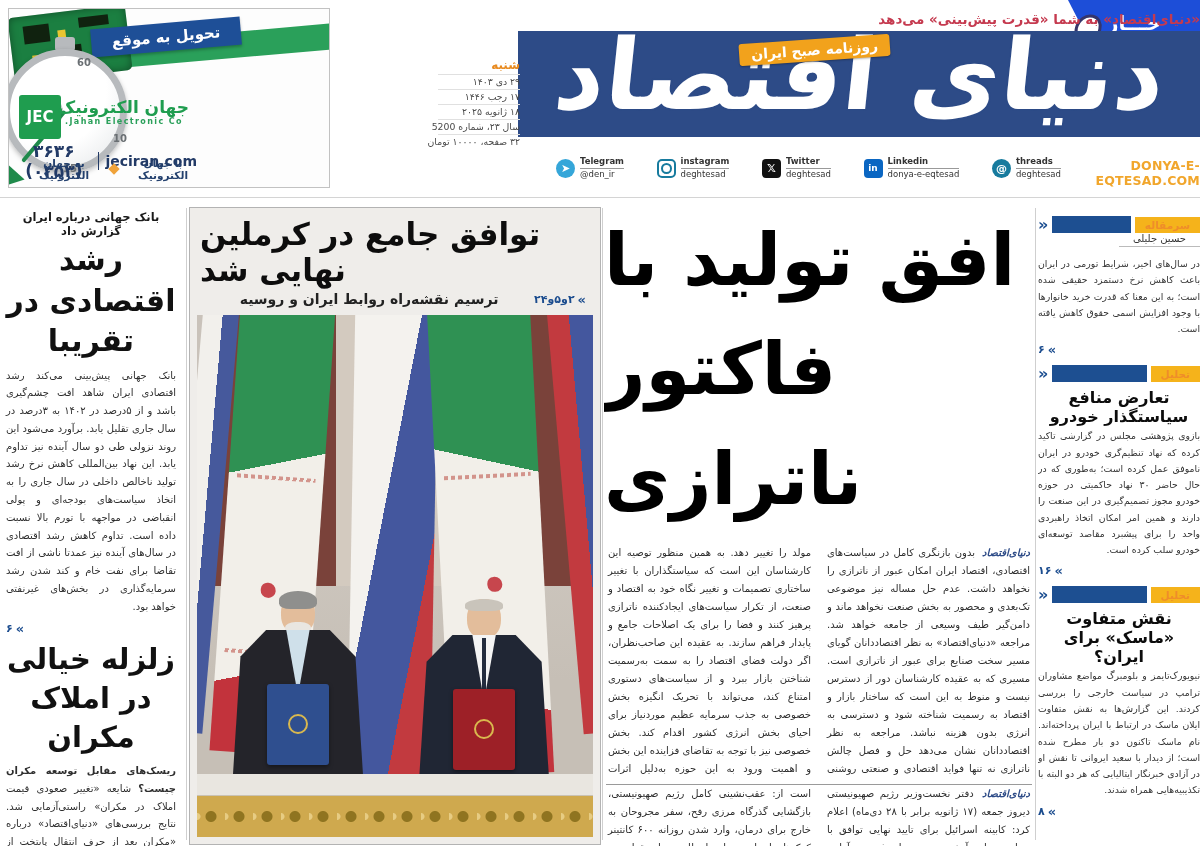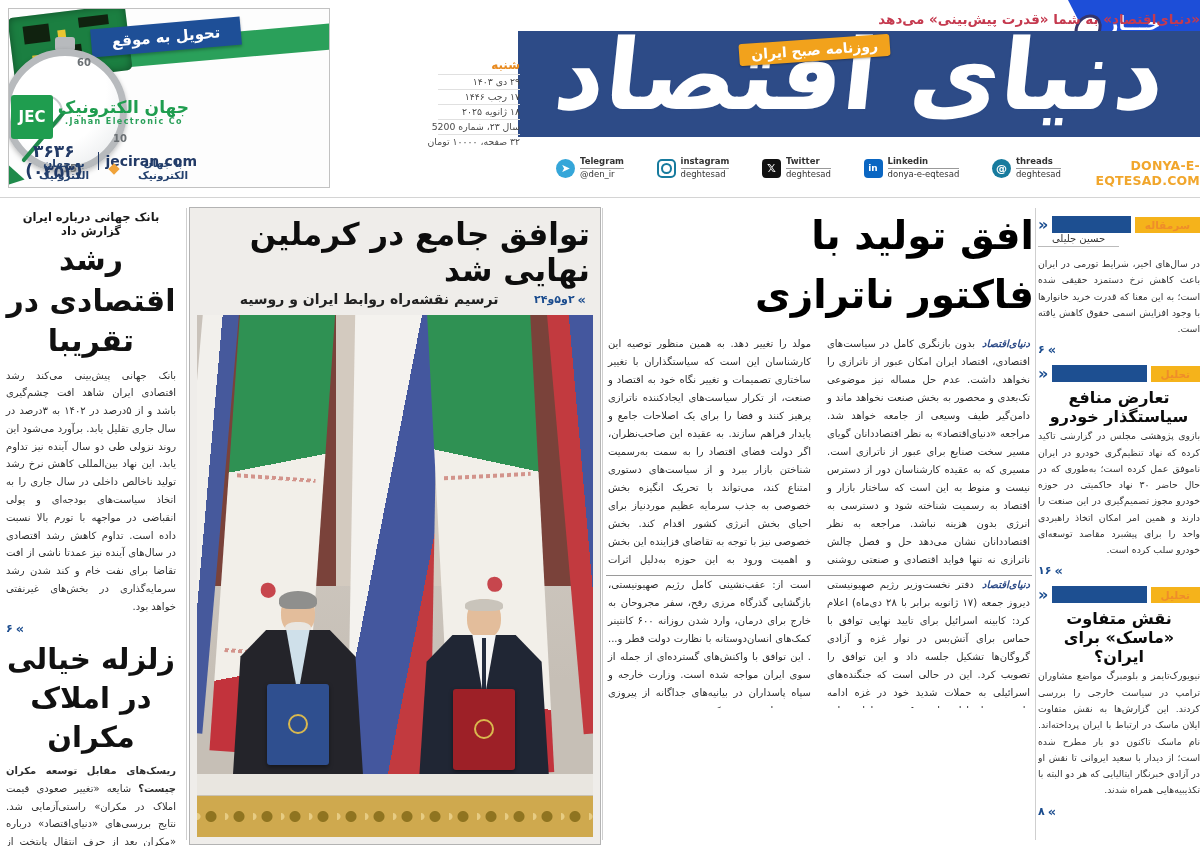--- a/index.html
+++ b/index.html
@@ -65,21 +65,21 @@
                  background:radial-gradient(circle at 35% 30%, #ffffff 0 55%, #e3e6e8 100%);
                  box-shadow:0 2px 5px rgba(0,0,0,.25); }
   .watch .crown { position:absolute; top:0; left:64px; width:20px; height:14px; background:#b7babd; border-radius:3px; }
   .watch .sub { position:absolute; top:58px; left:38px; width:34px; height:34px; border:2px solid #c8cbce; border-radius:50%; }
   .watch .num { position:absolute; color:#6a6f73; font-size:10px; font-weight:bold; }
   .watch .needle { position:absolute; top:74px; left:72px; width:4px; height:66px; background:#1f8a4b;
                    transform-origin:2px 0; transform:rotate(40deg); border-radius:2px; }
   .watch .tip { position:absolute; bottom:-4px; left:6px; width:0; height:0;
                 border-left:12px solid transparent; border-right:12px solid transparent;
                 border-top:20px solid #1f8a4b; transform:rotate(42deg); }
-  .jec-logo { position:absolute; top:86px; left:2px; width:42px; height:44px; background:#1f9d4f; color:#fff;
+  .jec-logo { position:absolute; top:86px; left:10px; width:42px; height:44px; background:#1f9d4f; color:#fff;
               font-weight:bold; font-size:15px; display:flex; align-items:center; justify-content:center; border-radius:3px; }
   .ad-company { position:absolute; top:88px; left:50px; width:130px; text-align:center; direction:rtl; }
   .ad-company .fa { color:#1f9d4f; font-weight:bold; font-size:17px; white-space:nowrap; }
   .ad-company .en { color:#2aa05a; font-weight:bold; font-size:8px; letter-spacing:1.4px; white-space:nowrap; }
   .ad-phone { position:absolute; top:132px; left:8px; width:180px; direction:ltr; text-align:center;
               color:#223a66; font-weight:bold; display:flex; align-items:center; justify-content:center; gap:7px; }
   .ad-phone .ph { font-size:17px; direction:rtl; }
   .ad-phone .sep { width:1px; height:18px; background:#223a66; }
   .ad-phone .site { font-size:14px; }
   .ad-slogan { position:absolute; bottom:6px; left:14px; width:180px; direction:rtl; text-align:center;
@@ -98,21 +98,21 @@
   .h-left { font-weight:bold; font-size:30px; line-height:1.35; text-align:center; color:#111; letter-spacing:-.5px; }
   .body-txt { font-size:10px; line-height:1.78; text-align:justify; color:#2e2e2e; margin-top:5px; }
   .lead { font-weight:bold; }
   .ref-row { text-align:left; margin:1px 0 4px; }
   .pref { display:inline-flex; direction:ltr; align-items:center; gap:3px; color:#1b4c8e; font-weight:bold; font-size:11px; }
   .pref .chev { color:#1b4c8e; font-size:13px; }
 
   
   .photo-box { border:1px solid #b3b3b3; background:#efedea; height:638px; display:flex; flex-direction:column; }
   .photo-head { padding:8px 10px 2px; background:#efedea; }
-  .h-photo { font-weight:bold; font-size:31px; text-align:right; color:#0d0d0d; letter-spacing:-.5px; }
+  .h-photo { font-weight:bold; font-size:31px; text-align:left; color:#0d0d0d; letter-spacing:-.5px; }
   .photo-sub { display:flex; align-items:center; padding:3px 4px 6px; }
   .photo-sub .sub { flex:1; text-align:center; font-weight:bold; font-size:14px; color:#222; }
   
   .art { position:relative; flex:1; margin:0 7px 7px; overflow:hidden;
          background:linear-gradient(#d8d2cb, #c6bfb6 70%); }
   .wall { position:absolute; top:0; left:0; right:0; height:52%;
           background:linear-gradient(90deg,#c9c2ba 0 4%, #7a423a 4% 35%, #d3cabf 35% 63%, #7a423a 63% 96%, #c9c2ba 96%); }
   .carv { position:absolute; top:2%; left:44%; width:12%; height:46%;
           background:repeating-linear-gradient(#d8d0c4 0 14px, #c4bbac 14px 18px); opacity:.8; border-radius:6px; }
   .flag { position:absolute; top:-2%; height:82%; }
@@ -148,36 +148,36 @@
   .m2 .tie { position:absolute; top:2%; left:48.5%; width:3%; height:34%; background:#232c3e; }
   .table { position:absolute; bottom:0; left:0; right:0; height:12%; }
   .table .edge { height:34%; background:#e9e6e0; border-bottom:1px solid #c9c2b4; }
   .table .gold { height:66%; background:#cfa94e;
     background-image:radial-gradient(circle at 14px 50%, #8f7420 0 5px, rgba(143,116,32,0) 6px),
                      radial-gradient(circle at 0px 50%, #e7cc83 0 3px, rgba(231,204,131,0) 4px);
     background-size:28px 100%, 14px 100%; }
 
   
   .h-kicker { text-align:center; font-weight:bold; font-size:13px; color:#151515; padding:6px 0 0; }
-  .h-main { text-align:right; font-weight:bold; font-size:39px; line-height:1.52; color:#000; letter-spacing:-1px; }
+  .h-main { text-align:left; font-weight:bold; font-size:72px; line-height:1.52; color:#000; letter-spacing:-1px; }
   .main-cols { display:flex; gap:16px; margin-top:10px; height:232px; overflow:hidden; padding:0 4px; }
   .main-cols .tcol { flex:1; font-size:10px; line-height:1.8; text-align:justify; color:#2d2d2d; }
   .inline-logo { color:#2d4b87; font-weight:bold; font-style:italic; font-size:10px; padding-left:3px; }
   .hrule { border-top:1px solid #9a9a9a; margin:8px 2px 0; }
   .h-war { text-align:center; font-weight:bold; font-size:37px; color:#000; padding:8px 0 4px; letter-spacing:-.5px; }
   .war-cols { display:flex; gap:16px; height:132px; overflow:hidden; padding:0 4px; }
   .war-cols .tcol { flex:1; font-size:10px; line-height:1.8; text-align:justify; color:#2d2d2d; }
 
   
   .rc-bar { display:flex; align-items:center; gap:4px; margin-top:8px; }
   .rc-tag { background:#f5b31b; color:#ef8d2a; font-weight:bold; font-size:10.5px; padding:2px 10px; flex:none; }
   .rc-fill { flex:1; height:17px; background:#1d4f91; }
   .rc-chev { color:#1d4f91; font-weight:bold; font-size:16px; line-height:1; flex:none; }
   .rc-h { font-weight:bold; font-size:16px; text-align:center; color:#0c0c0c; padding:6px 0 2px; }
-  .rc-author { text-align:left; font-size:10px; color:#333; padding-bottom:12px; }
+  .rc-author { text-align:right; font-size:10px; color:#333; padding-bottom:12px; }
   .rc-author span { border-bottom:1px solid #bbb; padding:0 14px 2px; }
   .rc-body { font-size:9.3px; line-height:1.75; text-align:justify; color:#333; }
 </style>
 </head>
 <body>
 
 <div class="page">
 
   <div>
     <div class="jar">جـــار</div>

